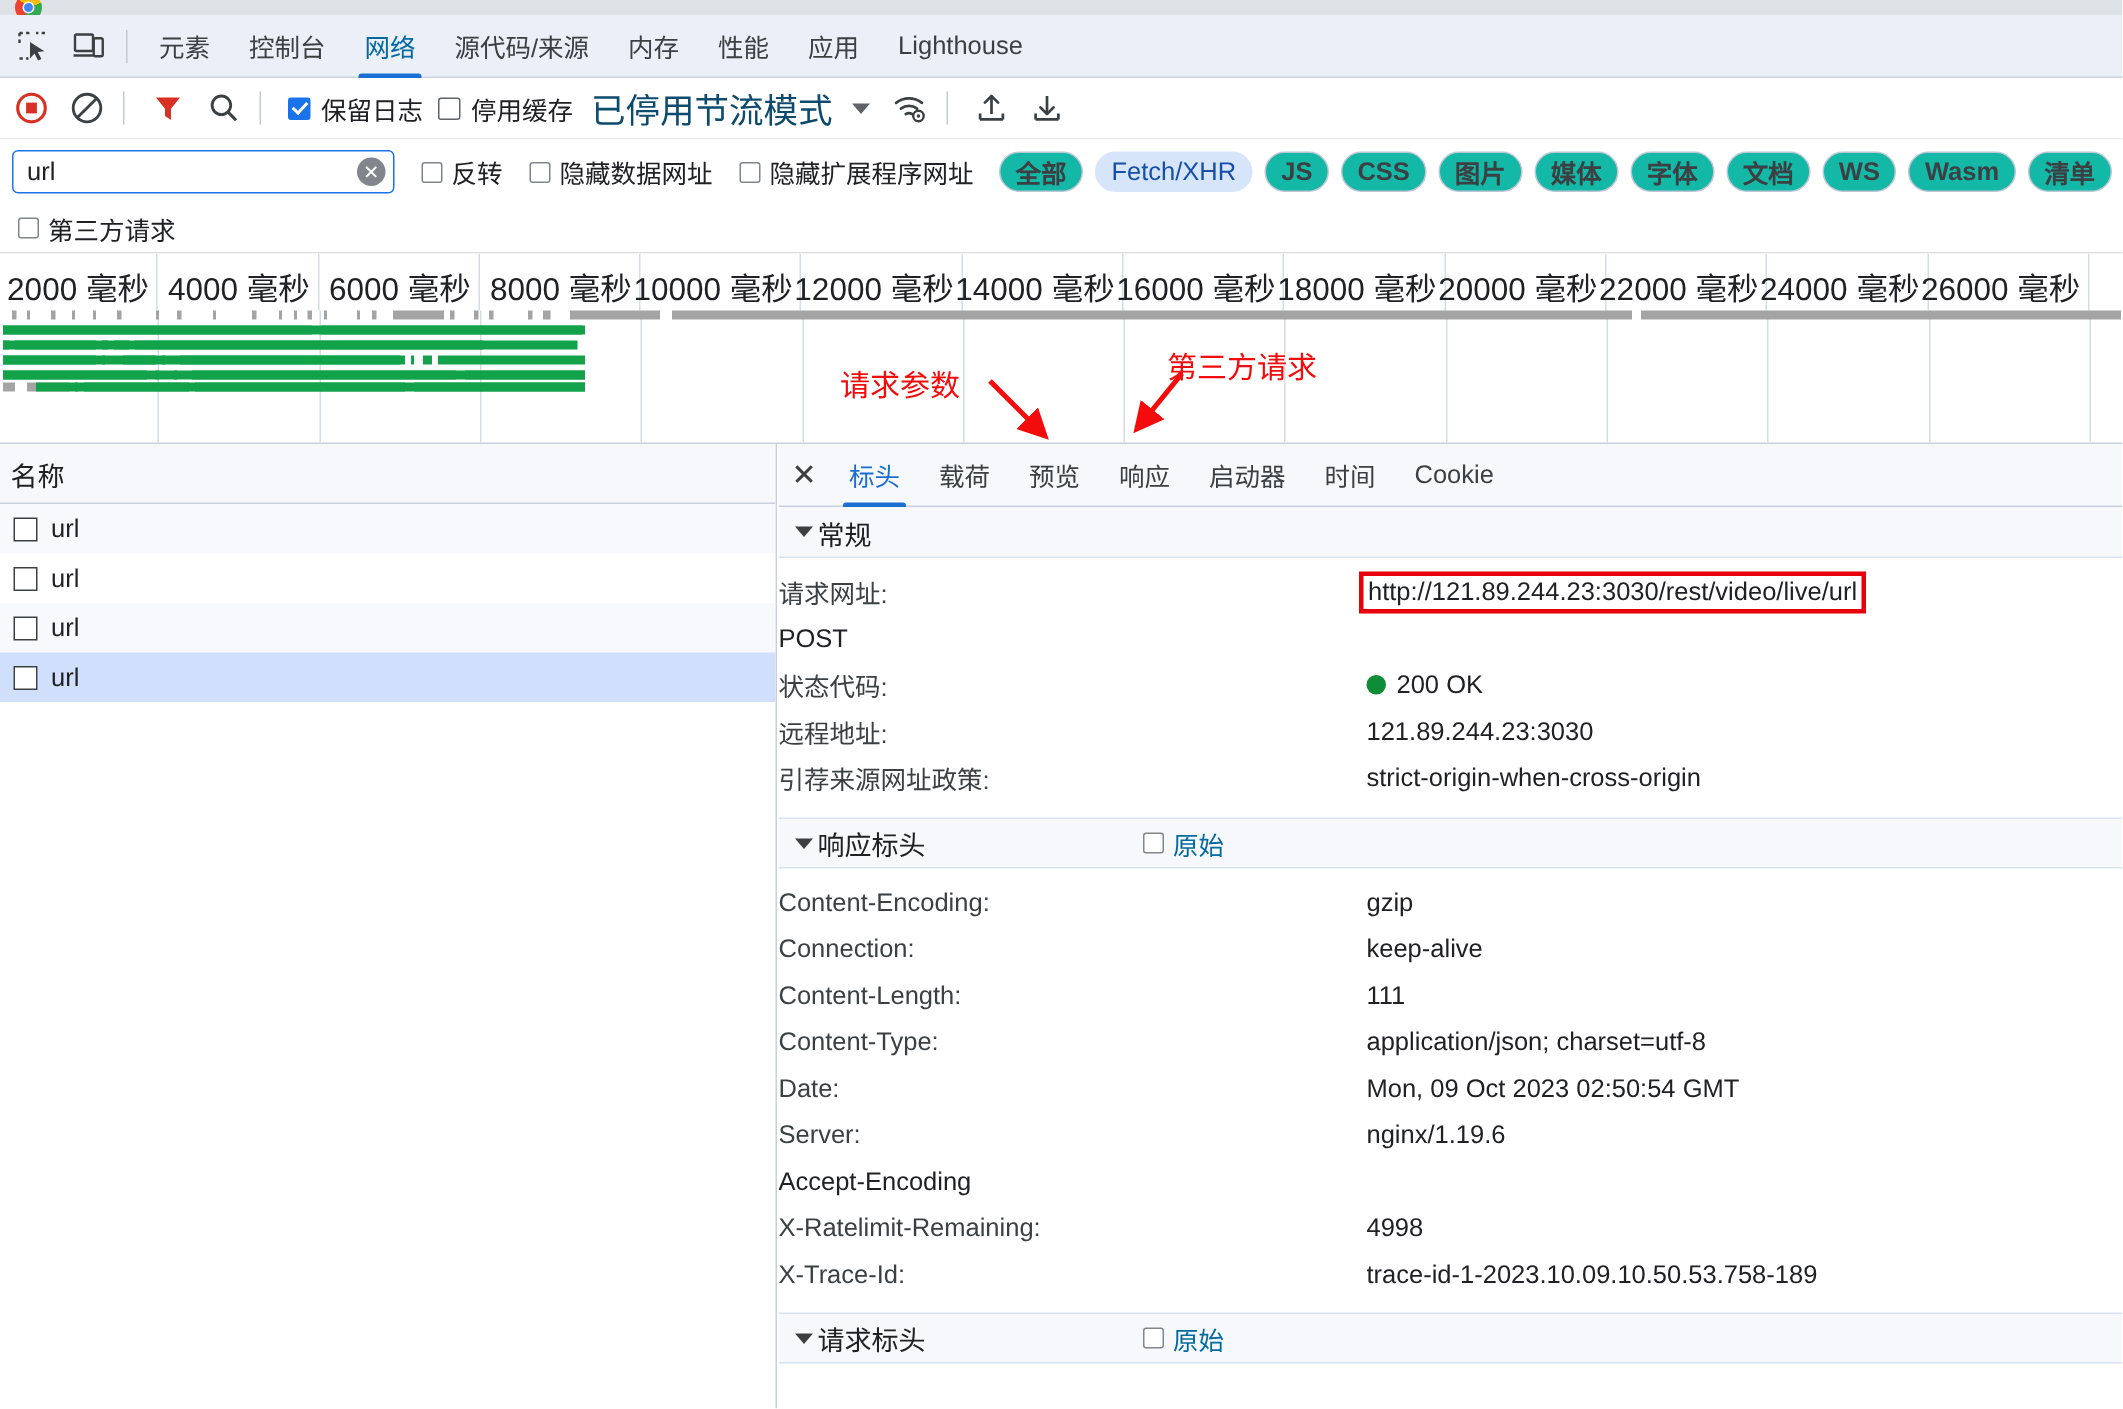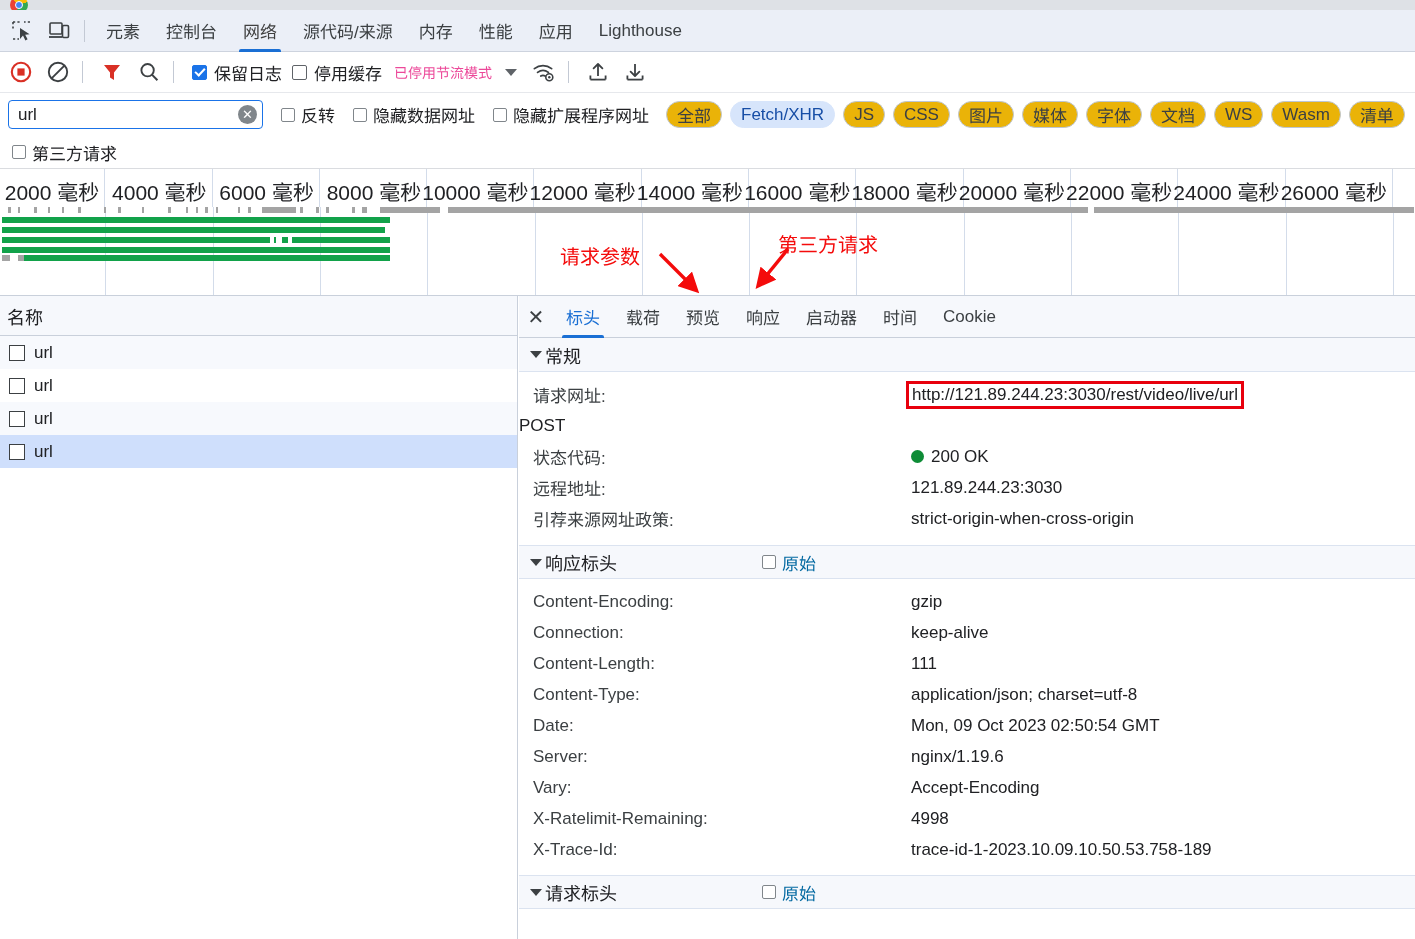--- a/index.html
+++ b/index.html
@@ -44,21 +44,21 @@
     width: 34px; height: 34px; margin-left: 4px;
     display: flex; align-items: center; justify-content: center;
     border-radius: 4px; cursor: pointer; flex: none;
   }
   .vsep { width: 1px; height: 22px; background: #c3c9d4; margin: 0 8px; flex: none; }
   .maintab {
     height: 42px; padding: 0 13px; display: flex; align-items: center;
     font-size: 17px; color: #3c4043; cursor: pointer; position: relative; flex: none;
     white-space: nowrap;
   }
-  .maintab.active { color: #404040; }
+  .maintab.active { color: #0369a1; }
   .maintab.active::after {
     content: ""; position: absolute; left: 9px; right: 9px; bottom: 0;
     height: 3px; background: #1a6fd4; border-radius: 2px 2px 0 0;
   }
 
   
   .nettoolbar {
     position: absolute; left: 0; top: 52px; width: 1415px; height: 41px;
     background: #ffffff; display: flex; align-items: center;
     border-bottom: 1px solid #e6e8ec; box-sizing: border-box;
@@ -75,21 +75,21 @@
   .cbx {
     width: 15px; height: 15px; border: 1.6px solid #5f6368; border-radius: 2px;
     background: #fff; box-sizing: border-box; flex: none;
   }
   .cbx.checked { background: #1a73e8; border-color: #1a73e8; position: relative; }
   .cbx.checked::after {
     content: ""; position: absolute; left: 4px; top: 0.5px;
     width: 4px; height: 8px; border: solid #fff; border-width: 0 2px 2px 0;
     transform: rotate(43deg);
   }
-  .throttle-label { font-size: 14px; color: #ec4899; margin-left: 12px; flex: none; white-space: nowrap; }
+  .throttle-label { font-size: 23px; color: #0c4a6e; margin-left: 12px; flex: none; white-space: nowrap; }
   .caret-down {
     width: 0; height: 0; border-left: 6px solid transparent; border-right: 6px solid transparent;
     border-top: 7px solid #5f6368; margin-left: 13px; flex: none; cursor: pointer;
   }
 
   
   .filterrow {
     position: absolute; left: 0; top: 93px; width: 1415px; height: 43px;
     background: #fff; display: flex; align-items: center;
   }
@@ -108,24 +108,25 @@
     background: #80868b; color: #fff; font-size: 13px; line-height: 19px; text-align: center;
     cursor: pointer; font-weight: bold;
   }
   .fl-check {
     display: flex; align-items: center; gap: 6px; margin-left: 18px;
     font-size: 17px; color: #202124; cursor: pointer; flex: none; white-space: nowrap;
   }
   .cbx-sm { width: 14px; height: 14px; border: 1.6px solid #80868b; border-radius: 2px; background:#fff; box-sizing:border-box; flex:none;}
   .typebtn {
     height: 27px; padding: 0 10px; margin-left: 8px; flex: none;
-    border: 1px solid #bcc6d4; border-radius: 14px; background: #eab308;
+    border: 1px solid #bcc6d4; border-radius: 14px; background: #14b8a6;
     display: flex; align-items: center; justify-content: center;
     font-size: 17px; color: #3c4043; cursor: pointer; white-space: nowrap;
     box-sizing: border-box;
+    font-weight: bold;
   }
   .typebtn.sel { background: #d7e5fb; color: #174ea6; border-color: #d7e5fb; font-weight: 500; }
   .typegap { width: 9px; flex: none; }
 
   
   .thirdrow {
     position: absolute; left: 0; top: 136px; width: 1415px; height: 33px;
     background: #fff; display: flex; align-items: center;
     border-bottom: 1px solid #dadce0; box-sizing: border-box;
   }
@@ -206,21 +207,21 @@
     box-sizing: border-box;
   }
   .tri {
     width: 0; height: 0; border-left: 6px solid transparent; border-right: 6px solid transparent;
     border-top: 7px solid #3c4043; margin-left: 11px; margin-right: 3px; flex: none; cursor: pointer;
   }
   .sect-head .title { font-size: 18px; color: #202124; }
   .raw-wrap { display: flex; align-items: center; gap: 6px; margin-left: 145px; cursor: pointer; }
   .raw-wrap .lbl { font-size: 17px; color: #0369a1; }
   .kvrow { height: 31px; display: flex; align-items: center; font-size: 17px; }
-  .kvrow .k { width: 392px; padding-left: 14px; color: #3c4043; box-sizing: border-box; white-space: nowrap; }
+  .kvrow .k { width: 392px; color: #3c4043; box-sizing: border-box; white-space: nowrap; }
   .kvrow .v { color: #202124; white-space: nowrap; }
   .kvrow.gen .k { color: #3c4043; }
   .status-dot {
     display: inline-block; width: 13px; height: 13px; border-radius: 50%;
     background: #0e8c36; margin-right: 7px; vertical-align: -1px;
   }
   .url-highlight {
     display: inline-block; border: 3px solid #e8000d; padding: 0 3px; line-height: 22px;
     position: relative; left: -5px;
   }
@@ -649,21 +650,20 @@
         </div>
         <div class="kvrow">
           <div class="k">Date:</div>
           <div class="v">Mon, 09 Oct 2023 02:50:54 GMT</div>
         </div>
         <div class="kvrow">
           <div class="k">Server:</div>
           <div class="v">nginx/1.19.6</div>
         </div>
         <div class="kvrow">
-          <div class="k">Vary:</div>
           <div class="v">Accept-Encoding</div>
         </div>
         <div class="kvrow">
           <div class="k">X-Ratelimit-Remaining:</div>
           <div class="v">4998</div>
         </div>
         <div class="kvrow">
           <div class="k">X-Trace-Id:</div>
           <div class="v">trace-id-1-2023.10.09.10.50.53.758-189</div>
         </div>

